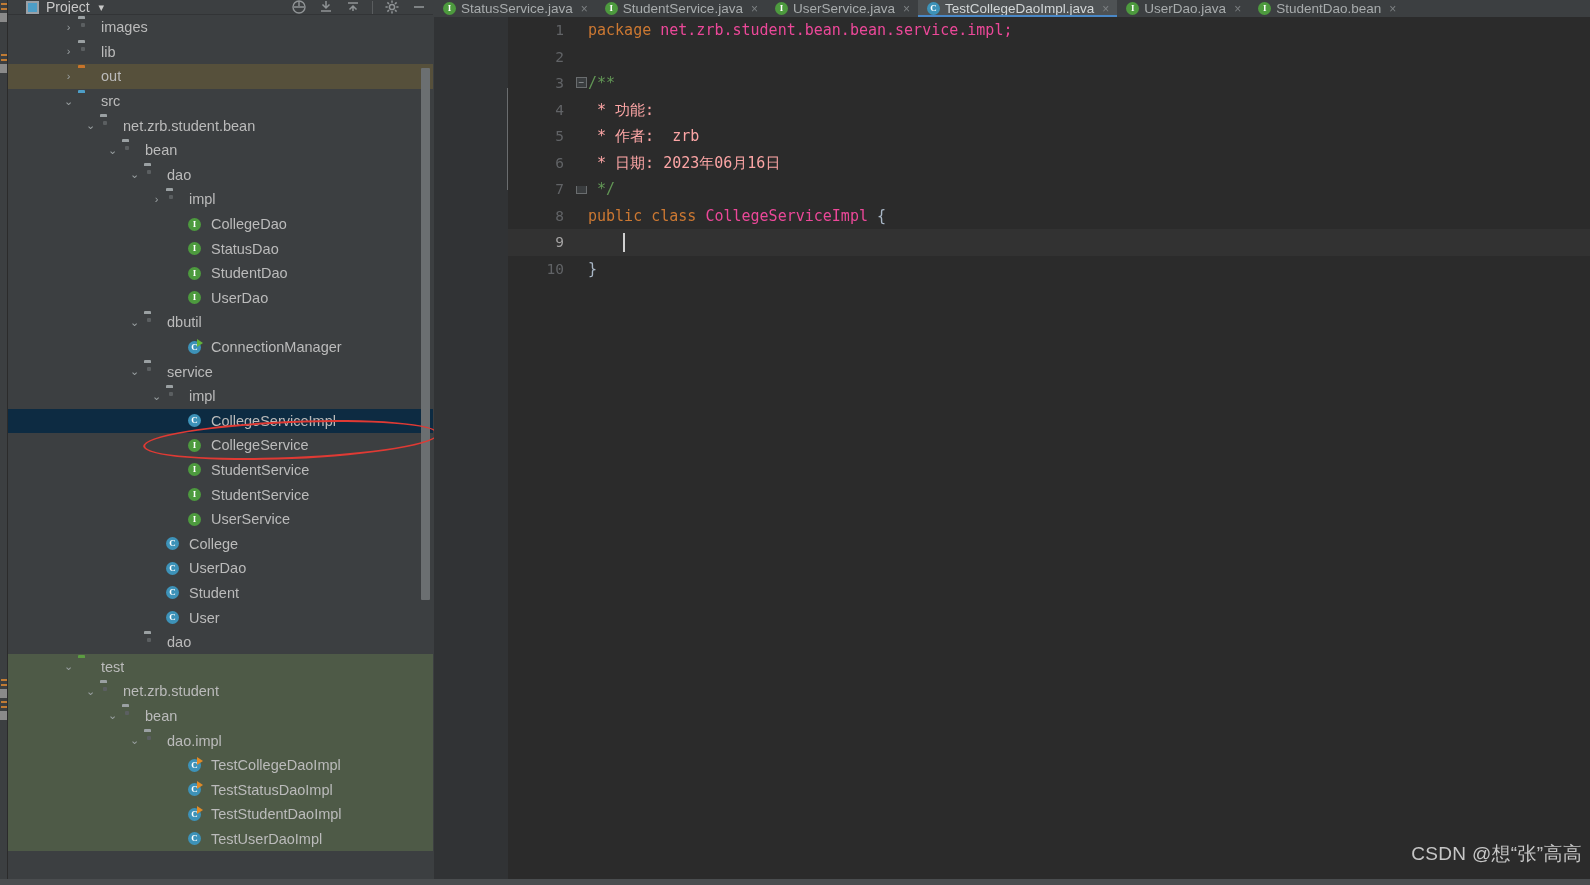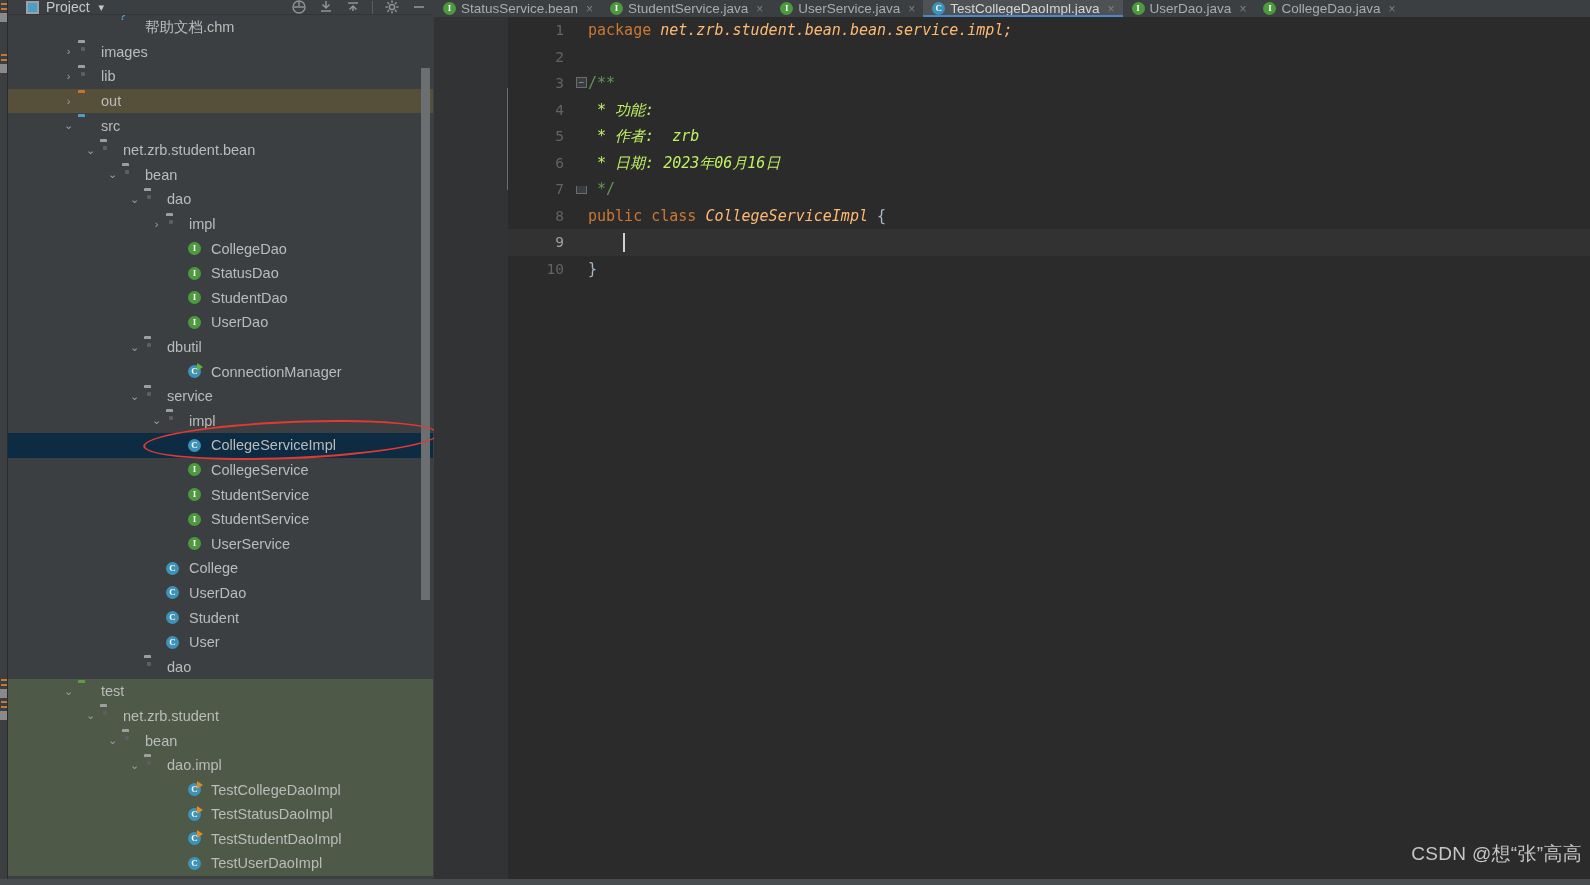--- a/index.html
+++ b/index.html
@@ -142,22 +142,22 @@
   .ln {
     position: absolute; left: 0; width: 56px; text-align: right;
     color: #616366; font-size: 14.5px; line-height: 26.5px;
     font-family: "DejaVu Sans Mono", monospace;
   }
   .ctext {
     position: absolute; left: 80px; line-height: 26.5px; font-size: 15px;
     font-family: "DejaVu Sans Mono", monospace; white-space: pre;
   }
   .k  { color: #cc7832; }
-  .id { color: #fdba74; font-style: italic; }
-  .cm { color: #bef264; font-style: italic; }
+  .id { color: #ec4899; }
+  .cm { color: #fca5a5; }
   .cmf{ color: #629755; }
   .pn { color: #a9b7c6; }
   
   .fold {
     position: absolute; left: 68px; width: 11px; height: 11px;
     border: 1px solid #6a6d6f; background: #3a3d3f;
     display: flex; align-items: center; justify-content: center;
     color: #9aa0a2; font-size: 10px; line-height: 1;
   }
   .foldline {
@@ -220,26 +220,20 @@
         <path d="M8 1.5v2.2M8 12.3v2.2M1.5 8h2.2M12.3 8h2.2M3.4 3.4l1.6 1.6M11 11l1.6 1.6M12.6 3.4L11 5M5 11l-1.6 1.6" stroke="#b0b4b6" stroke-width="1.5"></path>
       </svg>
       <svg class="tool-ic" viewBox="0 0 16 16">
         <path d="M3 8 h10" stroke="#b0b4b6" stroke-width="1.6"></path>
       </svg>
     </div>
   </div>
 
   <div class="tree" id="tree">
       <div class="row">
-        <span style="width: 98px; flex: 0 0 auto;"></span>
-        <span class="arrow none"></span>
-        <span class="nodeicon"><span class="f-chm"></span></span>
-        <span class="lbl">帮助文档.chm</span>
-      </div>
-      <div class="row">
         <span style="width: 54px; flex: 0 0 auto;"></span>
         <span class="arrow">›</span>
         <span class="nodeicon"><span class="f-grey"></span></span>
         <span class="lbl">images</span>
       </div>
       <div class="row">
         <span style="width: 54px; flex: 0 0 auto;"></span>
         <span class="arrow">›</span>
         <span class="nodeicon"><span class="f-grey"></span></span>
         <span class="lbl">lib</span>
@@ -472,21 +466,21 @@
         </span>
         <span class="lbl">TestUserDaoImpl</span>
       </div>
     </div>
   <div class="tree-sb"></div>
   <div class="annot"></div>
 
   <div class="tabbar" id="tabbar">
       <div class="tab">
         <span class="ic-circ ic-iface">I</span>
-        <span>StatusService.bean</span>
+        <span>StatusService.java</span>
         <span class="tclose">×</span>
       </div>
       <div class="tab">
         <span class="ic-circ ic-iface">I</span>
         <span>StudentService.java</span>
         <span class="tclose">×</span>
       </div>
       <div class="tab">
         <span class="ic-circ ic-iface">I</span>
         <span>UserService.java</span>
@@ -497,21 +491,21 @@
         <span>TestCollegeDaoImpl.java</span>
         <span class="tclose">×</span>
       </div>
       <div class="tab">
         <span class="ic-circ ic-iface">I</span>
         <span>UserDao.java</span>
         <span class="tclose">×</span>
       </div>
       <div class="tab">
         <span class="ic-circ ic-iface">I</span>
-        <span>CollegeDao.java</span>
+        <span>StudentDao.bean</span>
         <span class="tclose">×</span>
       </div>
     </div>
 
   <div class="editor">
     <div class="gutter"></div>
     <div class="codearea" id="codearea">
         <div class="cline">
           <span class="ln">1</span>
           <span class="ctext"><span class="k">package </span><span class="id">net.zrb.student.bean.bean.service.impl;</span></span>

